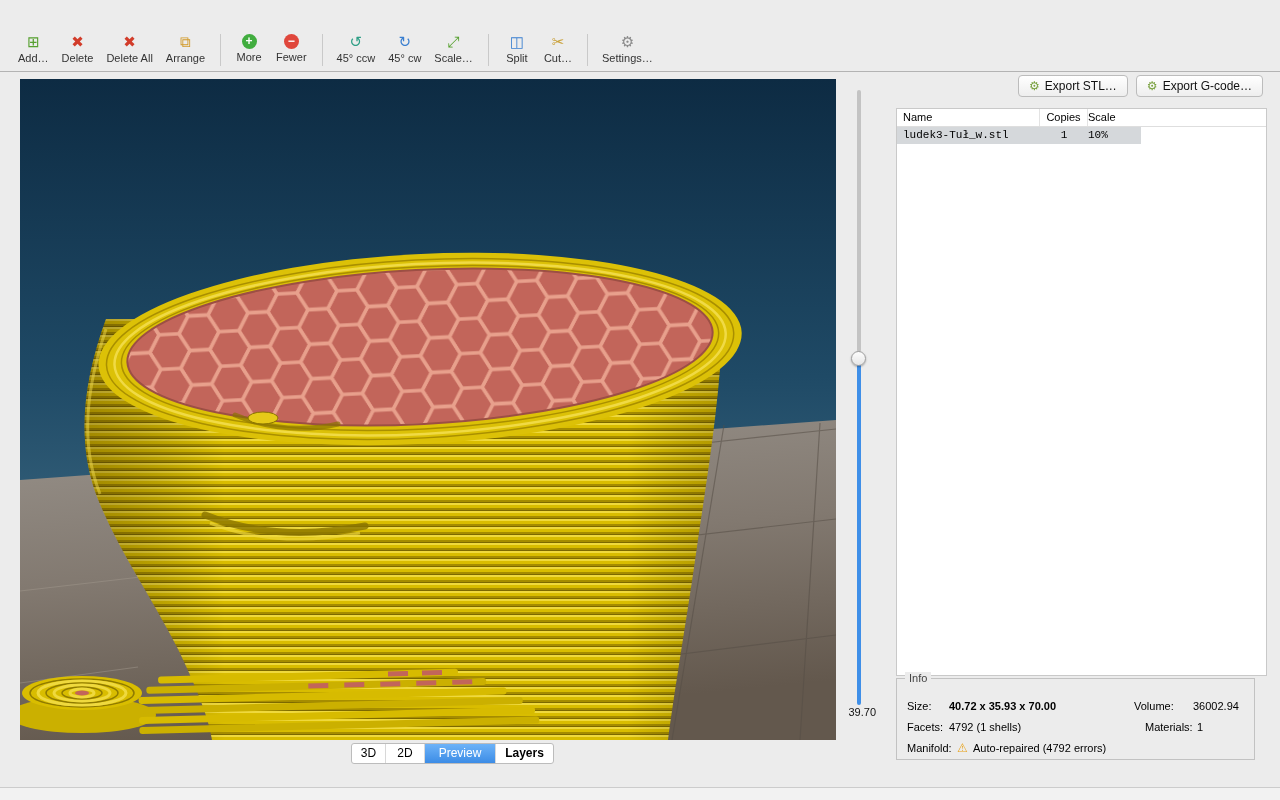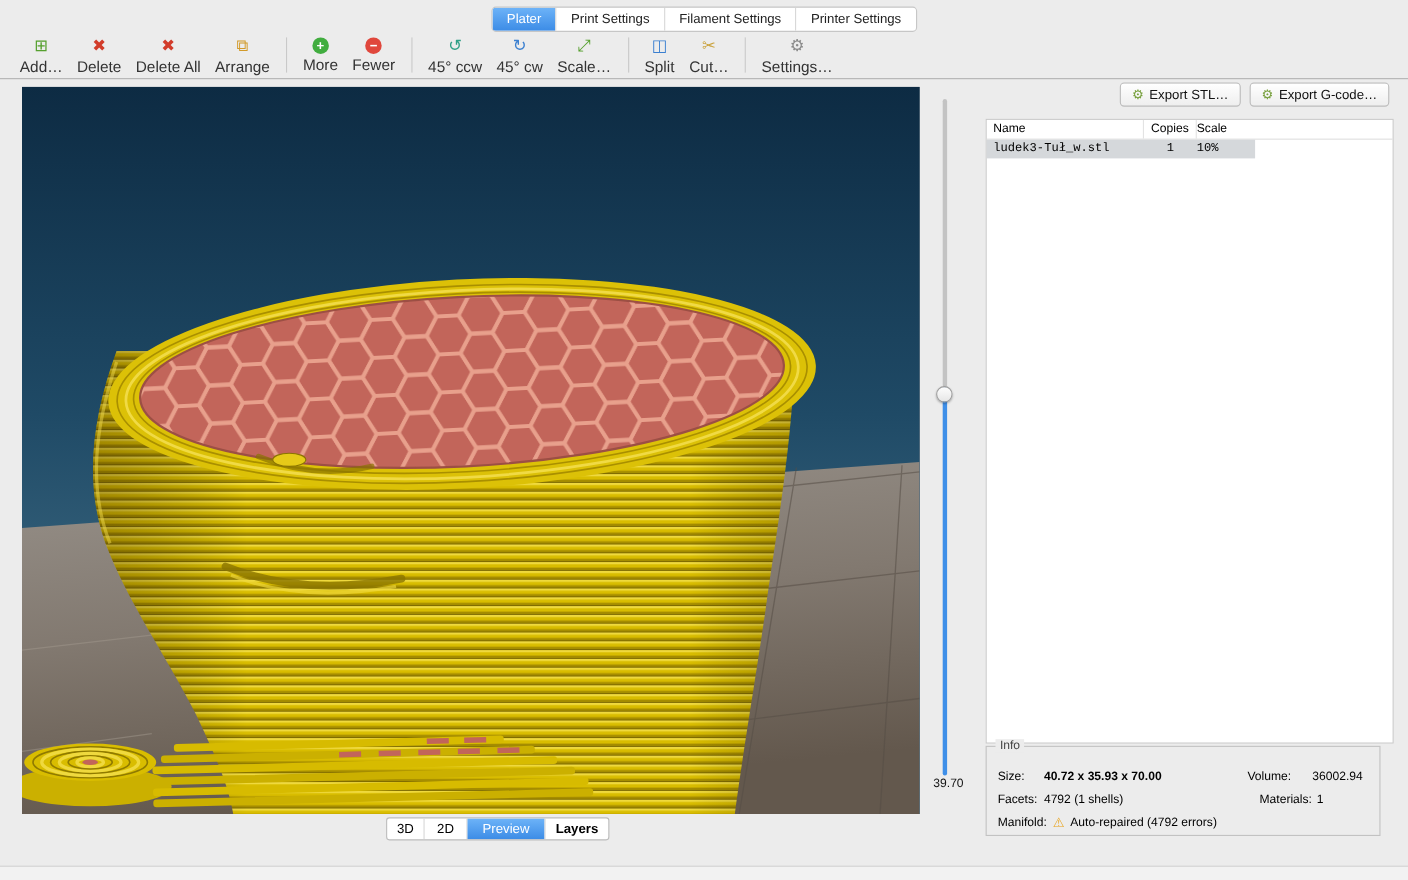--- a/index.html
+++ b/index.html
@@ -16,21 +16,21 @@
   
   .toolbar{position:absolute;top:30px;left:0;right:0;height:42px;border-bottom:1px solid #b3b3b3;
     display:flex;align-items:flex-start;padding-left:18px;box-sizing:border-box;}
   .tool{display:flex;flex-direction:column;align-items:center;margin-right:13px;min-width:28px;cursor:default;}
   .ticon{height:17px;font-size:15px;line-height:17px;margin-top:3px;}
   .ticon.circle{width:15px;height:15px;border-radius:50%;color:#fff;font-size:12px;font-weight:700;
     line-height:14px;text-align:center;margin-top:4px;}
   .bg-green{background:#41ad3f;} .bg-red{background:#e0473c;}
   .c-green{color:#56a02f;} .c-red{color:#d23c2a;} .c-orange{color:#d29a2a;} .c-teal{color:#2f9f86;}
   .c-blue{color:#3a7fd0;} .c-gray{color:#8a8a8a;} .c-gold{color:#caa23c;}
-  .tlabel{font-size:14px;color:#333;margin-top:2px;white-space:nowrap;}
+  .tlabel{font-size:11px;color:#333;margin-top:2px;white-space:nowrap;}
   .tsep{width:1px;height:32px;background:#c9c9c9;margin:4px 14px 0 2px;}
 
   
   .preview{position:absolute;left:20px;top:79px;width:816px;height:661px;background:#0d2b43;}
   .preview svg{display:block;}
 
   
   .slider-track{position:absolute;left:857px;width:4px;border-radius:2px;}
   .track-top{top:90px;height:262px;background:#c3c3c3;}
   .track-bottom{top:352px;height:353px;background:var(--accent,#3f8fe8);}
@@ -76,26 +76,20 @@
   .w-3d{width:33px;} .w-2d{width:38px;} .w-preview{width:70px;} .w-layers{width:57px;font-weight:bold;}
 
   .footer-sep{position:absolute;left:0;right:0;top:787px;height:1px;background:#cccccc;}
   .footer-area{position:absolute;left:0;right:0;top:788px;bottom:0;background:#f2f2f2;}
 </style>
 </head>
 <body>
 
 <div class="app">
 
-  <div class="main-tabbar">
-    <div class="seg selected">Plater</div>
-    <div class="seg">Print Settings</div>
-    <div class="seg">Filament Settings</div>
-    <div class="seg">Printer Settings</div>
-  </div>
 
   <div class="toolbar">
     <div class="tool">
       <span class="ticon c-green">⊞</span>
       <span class="tlabel">Add…</span>
     </div>
     <div class="tool">
       <span class="ticon c-red">✖</span>
       <span class="tlabel">Delete</span>
     </div>

